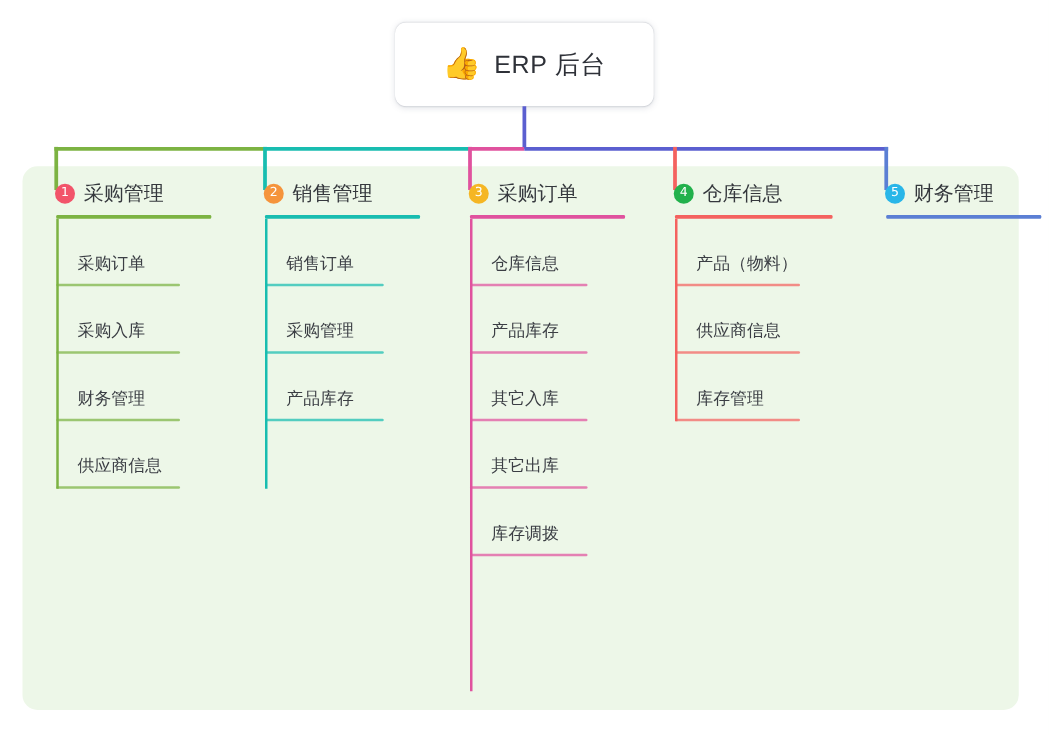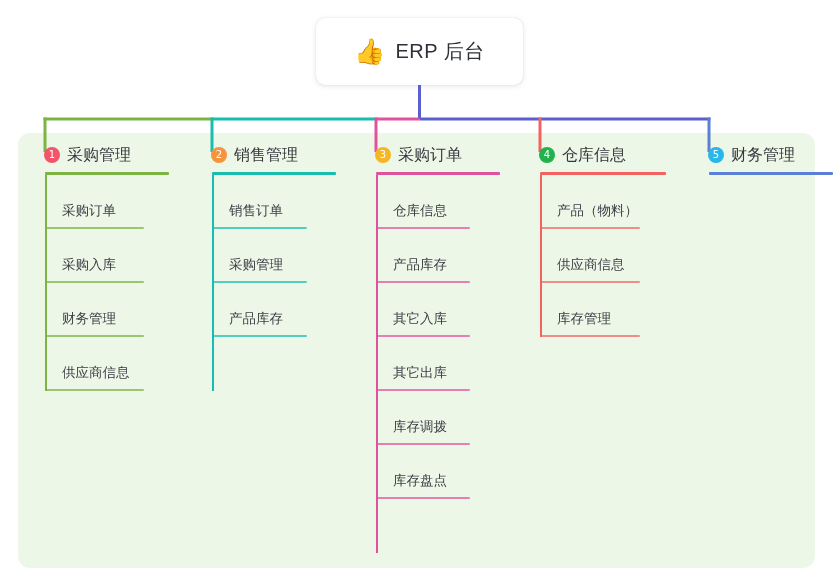--- a/index.html
+++ b/index.html
@@ -232,24 +232,20 @@
           <div class="leaf-rule" style="background: rgb(224, 82, 158); width: 94px; opacity: 0.72;"></div>
         </div>
         <div class="leaf">
           <span class="leaf-text">其它出库</span>
           <div class="leaf-rule" style="background: rgb(224, 82, 158); width: 94px; opacity: 0.72;"></div>
         </div>
         <div class="leaf">
           <span class="leaf-text">库存调拨</span>
           <div class="leaf-rule" style="background: rgb(224, 82, 158); width: 94px; opacity: 0.72;"></div>
         </div>
-        <div class="leaf">
-          <span class="leaf-text">库存盘点</span>
-          <div class="leaf-rule" style="background: rgb(224, 82, 158); width: 94px; opacity: 0.72;"></div>
-        </div>
       </div>
     </div>
     <div class="column" style="left: 521px; width: 150px;">
       <div class="col-header">
         <span class="badge" style="background: rgb(34, 177, 76);">4</span>
         <span class="col-title">仓库信息</span>
       </div>
       <div class="col-rule" style="background: rgb(244, 98, 95); width: 126px; margin-left: 19px;"></div>
       <div class="leaf-list">
         <div class="leaf-spine" style="background: rgb(244, 98, 95); height: 162px;"></div>

